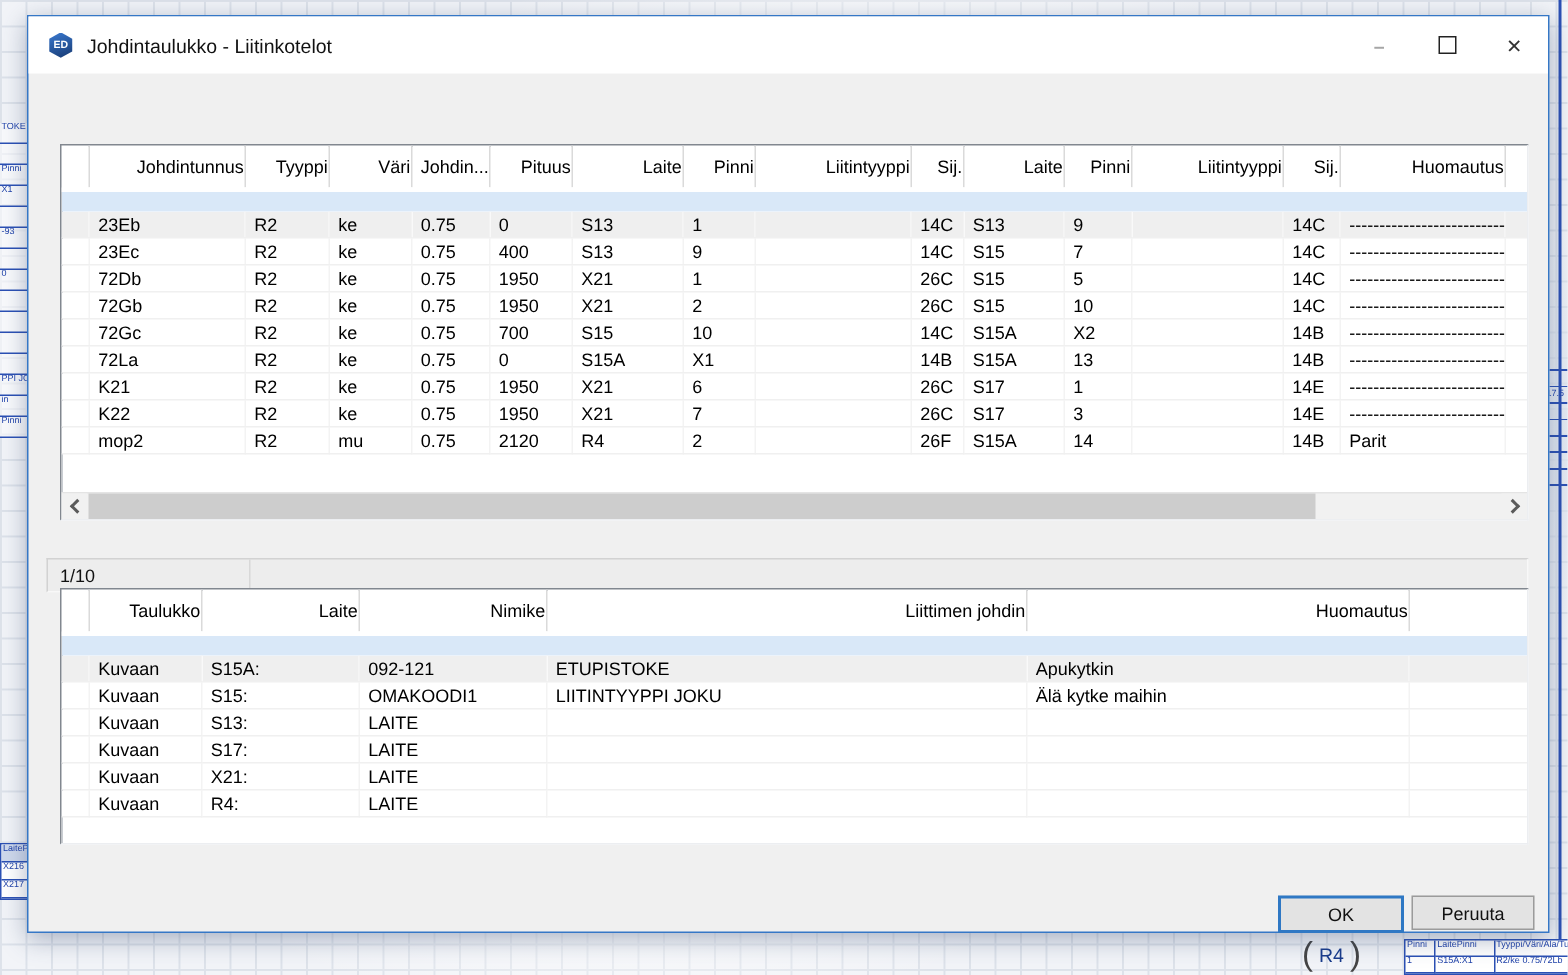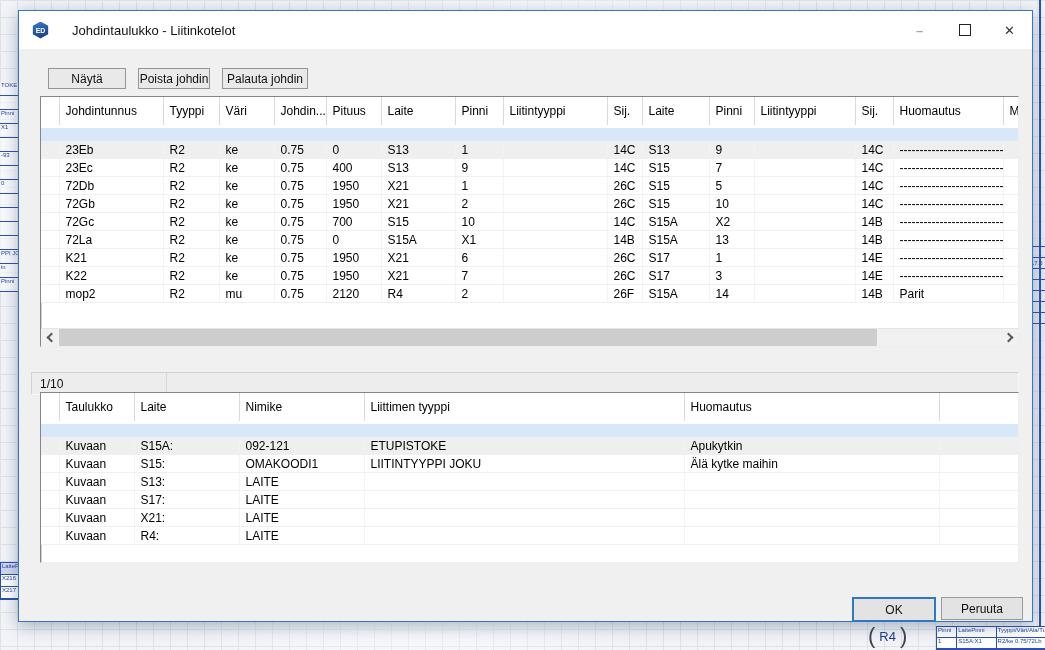--- a/index.html
+++ b/index.html
@@ -37,40 +37,40 @@
   .window{
     position:absolute;left:18px;top:10px;width:1013px;height:610px;z-index:10;
     background:#f0f0f0;border:1px solid #3577c6;
     box-shadow:0 4px 16px rgba(50,70,110,.40);
   }
   .titlebar{height:38px;background:#ffffff;display:flex;align-items:center;}
   .app-icon{width:17px;height:17px;margin-left:13px;
     background:linear-gradient(160deg,#3a79d0,#16386f);
     clip-path:polygon(50% 0,95% 25%,95% 75%,50% 100%,5% 75%,5% 25%);
     color:#fff;font-size:7px;font-weight:bold;display:flex;align-items:center;justify-content:center;}
-  .title-text{margin-left:23px;font-size:13px;color:#111;}
+  .title-text{margin-left:9px;font-size:13px;color:#111;}
   .win-controls{margin-left:auto;display:flex;height:100%;}
   .win-btn{width:45px;height:100%;display:flex;align-items:center;justify-content:center;font-size:13px;color:#333;}
   .win-btn.min{color:#a6a6a6;font-weight:bold;}
   .max-box{width:10px;height:10px;border:1px solid #222;display:block;}
   
   .toolbar{position:absolute;left:29px;top:57px;display:flex;gap:12px;}
   .tb-btn{height:19px;background:#e9e9e9;border:1px solid #969696;font-size:12px;color:#111;
     display:flex;align-items:center;justify-content:center;}
   .tb-btn.b0{width:76px;}.tb-btn.b1{width:70px;}.tb-btn.b2{width:84px;}
   
   .tframe{position:absolute;left:21px;width:977px;background:#fff;overflow:hidden;
     border:1px solid;border-color:#81878f #eceef1 #eceef1 #81878f;
     box-shadow:inset 1px 1px 0 #c9cdd2;}
   .tframe.t1{top:85px;height:249px;}
   .tframe.t2{top:381px;height:169px;}
   table.grid{border-collapse:collapse;table-layout:fixed;}
   table.grid.w1{width:1005px;}
   table.grid.w2{width:978px;}
-  table.grid th{font-weight:normal;text-align:left;font-size:12px;color:#000;height:28px;
+  table.grid th{font-weight:normal;text-align:right;font-size:12px;color:#000;height:28px;
     padding:0 0 0 6px;border-right:1px solid #dadada;border-bottom:1px solid #c3c3c3;
     overflow:hidden;white-space:nowrap;background:#fff;}
   table.grid td{font-size:12px;color:#000;height:17px;padding:0 0 0 6px;
     border-right:1px solid #f3f3f3;border-bottom:1px solid #f0f0f0;
     overflow:hidden;white-space:nowrap;background:#fff;}
   tr.blankrow td{height:13px;background:#d9e8f8 !important;border:none;border-top:3px solid #fff;}
   tbody.rows tr:first-child td{background:#efefef;}
   
   .hscroll{position:absolute;left:0;right:0;bottom:0;height:17px;background:#f1f1f1;border-top:1px solid #e4e4e4;}
   .sb-arrow{position:absolute;top:0;width:17px;height:17px;background:#f1f1f1;display:flex;align-items:center;justify-content:center;}
@@ -155,25 +155,20 @@
       </div>
       <div class="win-btn">
         <span class="max-box"></span>
       </div>
       <div class="win-btn">
         <span>✕</span>
       </div>
     </div>
   </div>
 
-  <div class="toolbar">
-    <div class="tb-btn b0">Näytä</div>
-    <div class="tb-btn b1">Poista johdin</div>
-    <div class="tb-btn b2">Palauta johdin</div>
-  </div>
 
   <div class="tframe t1">
     <table class="grid w1">
       <colgroup>
         <col style="width:18px">
           <col style="width:104px">
           <col style="width:56px">
           <col style="width:55px">
         <col style="width:52px">
           <col style="width:55px">
@@ -401,21 +396,21 @@
         <col style="width:320px">
           <col style="width:255px">
           <col style="width:80px">
       </colgroup>
       <thead>
         <tr>
             <th></th>
             <th>Taulukko</th>
             <th>Laite</th>
             <th>Nimike</th>
-            <th>Liittimen tyyppi</th>
+            <th>Liittimen johdin</th>
             <th>Huomautus</th>
             <th></th>
           </tr>
         <tr class="blankrow">
             <td colspan="7"></td>
           </tr>
       </thead>
       <tbody class="rows">
           <tr>
             <td></td>

